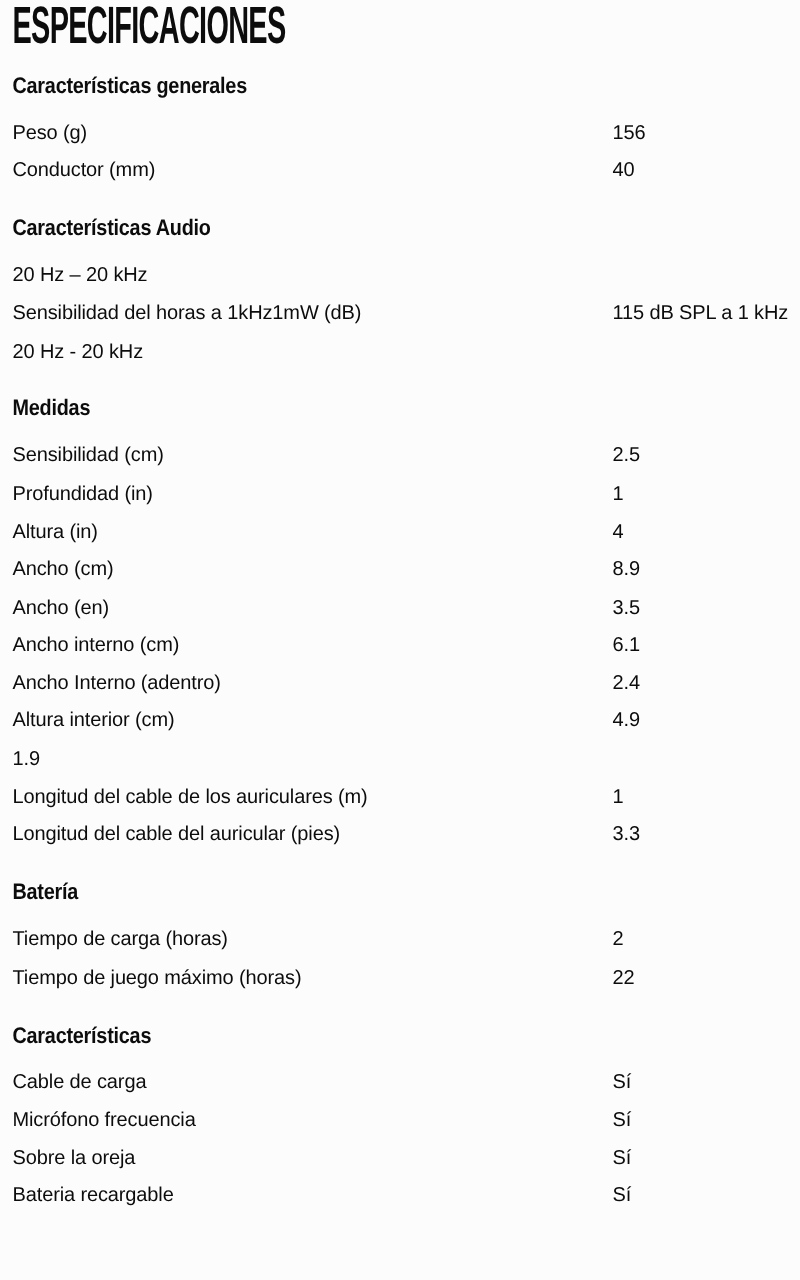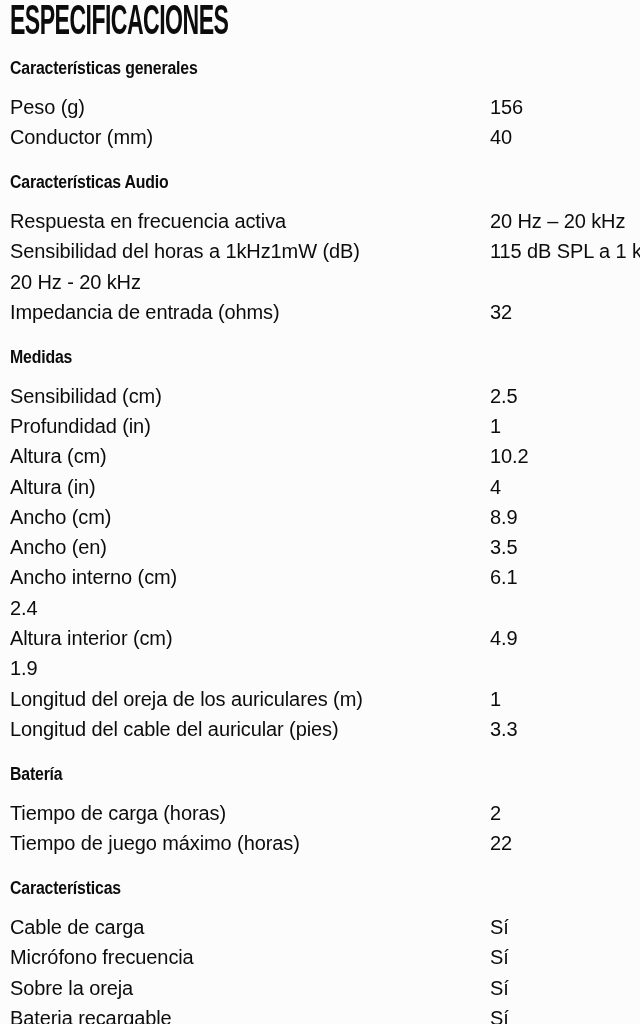--- a/index.html
+++ b/index.html
@@ -41,21 +41,21 @@
     white-space: nowrap;
     letter-spacing: -0.2px;
     transform: scaleX(0.88);
     transform-origin: 0 50%;
     margin: 18.8px 0 12.8px 0;
   }
   .spec-row {
     height: 30.3px;
     display: flex;
     align-items: center;
-    font-size: 20px;
+    font-size: 16px;
     line-height: 20px;
   }
   .spec-label {
     width: 480px;
     flex: 0 0 480px;
     letter-spacing: -0.1px;
     white-space: nowrap;
   }
   .spec-value {
     flex: 1 1 auto;
@@ -78,78 +78,70 @@
     </div>
     <div class="spec-row">
       <span class="spec-label">Conductor (mm)</span>
       <span class="spec-value">40</span>
     </div>
   </div>
 
   <div class="section">
     <h2 class="section-header">Características Audio</h2>
     <div class="spec-row">
-      <span class="spec-label">Respuesta en frecuencia activa</span>
       <span class="spec-value">20 Hz – 20 kHz</span>
     </div>
     <div class="spec-row">
       <span class="spec-label">Sensibilidad del horas a 1kHz1mW (dB)</span>
       <span class="spec-value">115 dB SPL a 1 kHz</span>
     </div>
     <div class="spec-row">
       <span class="spec-value">20 Hz - 20 kHz</span>
-    </div>
-    <div class="spec-row">
-      <span class="spec-label">Impedancia de entrada (ohms)</span>
-      <span class="spec-value">32</span>
     </div>
   </div>
 
   <div class="section">
     <h2 class="section-header">Medidas</h2>
     <div class="spec-row">
       <span class="spec-label">Sensibilidad (cm)</span>
       <span class="spec-value">2.5</span>
     </div>
     <div class="spec-row">
       <span class="spec-label">Profundidad (in)</span>
       <span class="spec-value">1</span>
-    </div>
-    <div class="spec-row">
-      <span class="spec-label">Altura (cm)</span>
-      <span class="spec-value">10.2</span>
     </div>
     <div class="spec-row">
       <span class="spec-label">Altura (in)</span>
       <span class="spec-value">4</span>
     </div>
     <div class="spec-row">
       <span class="spec-label">Ancho (cm)</span>
       <span class="spec-value">8.9</span>
     </div>
     <div class="spec-row">
       <span class="spec-label">Ancho (en)</span>
       <span class="spec-value">3.5</span>
     </div>
     <div class="spec-row">
       <span class="spec-label">Ancho interno (cm)</span>
       <span class="spec-value">6.1</span>
     </div>
     <div class="spec-row">
+      <span class="spec-label">Ancho Interno (adentro)</span>
       <span class="spec-value">2.4</span>
     </div>
     <div class="spec-row">
       <span class="spec-label">Altura interior (cm)</span>
       <span class="spec-value">4.9</span>
     </div>
     <div class="spec-row">
       <span class="spec-value">1.9</span>
     </div>
     <div class="spec-row">
-      <span class="spec-label">Longitud del oreja de los auriculares (m)</span>
+      <span class="spec-label">Longitud del cable de los auriculares (m)</span>
       <span class="spec-value">1</span>
     </div>
     <div class="spec-row">
       <span class="spec-label">Longitud del cable del auricular (pies)</span>
       <span class="spec-value">3.3</span>
     </div>
   </div>
 
   <div class="section">
     <h2 class="section-header">Batería</h2>

